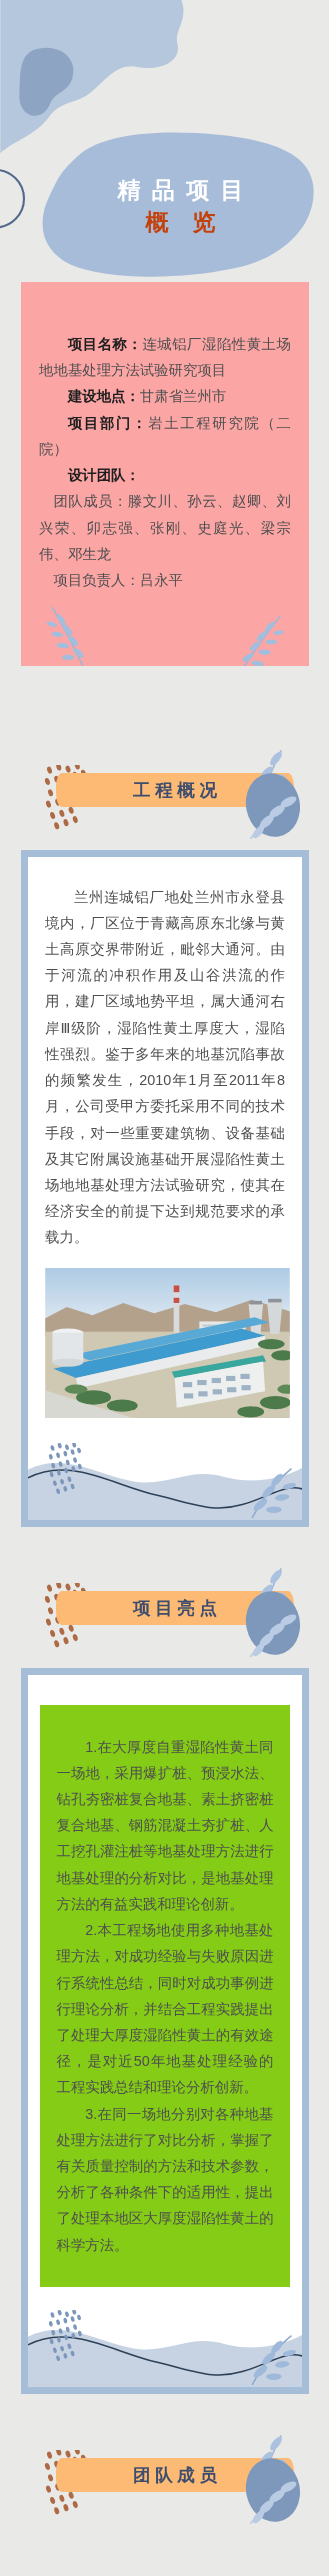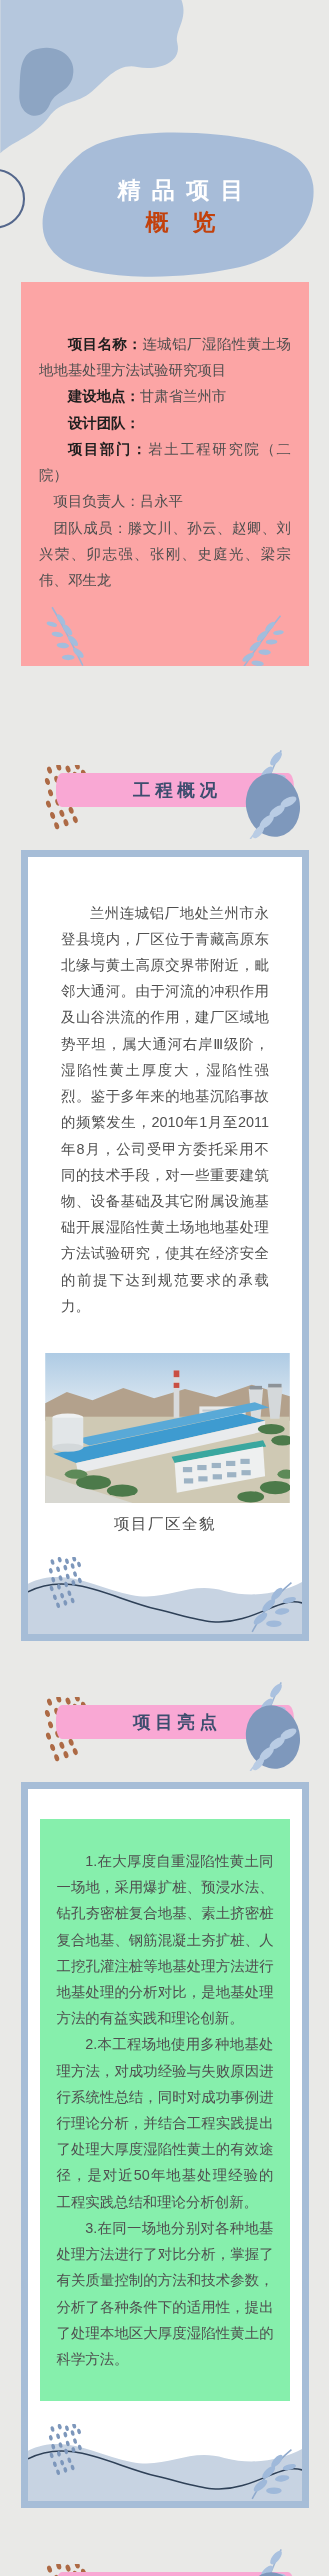--- a/index.html
+++ b/index.html
@@ -26,33 +26,33 @@
   .lbl{font-weight:bold;color:#1e1e1e;}
   .card-decor{position:relative;height:73px;overflow:hidden;}
   .sprig{position:absolute;width:49px;height:71px;}
   .sprig svg{width:100%;height:100%;}
   .sprig.left{left:5.2px;bottom:-4.1px;transform:scaleX(-1) rotate(-4deg);}
   .sprig.right{right:6.2px;bottom:-10.3px;transform:rotate(4deg);}
   
   .section-header{position:relative;height:93px;}
   .sh-bar{
     position:absolute;left:56px;top:30px;width:238px;height:34px;
-    background:#f9a8d4;border-radius:6.2px/13.4px;
+    background:#fdba74;border-radius:6.2px/13.4px;
     display:flex;align-items:center;justify-content:center;
   }
   .sh-bar span{font-size:17.5px;font-weight:bold;color:#3c4d6e;letter-spacing:4.6px;text-indent:4.6px;}
   .sh-dots{position:absolute;left:43px;top:21.6px;width:47px;height:69px;}
   .sh-leaf{position:absolute;right:24px;top:-2.1px;width:94px;height:98px;}
   .mt-lg{margin-top:77px;}
   .mt-md{margin-top:34px;}
   
   .box{margin:13.4px 20.6px 0;border:7.2px solid #a6bdd7;background:#ffffff;}
   .box-pad{padding:27px 17.5px 0;}
-  .body-text{font-size:14.4px;line-height:1.82;color:#4f4f4f;text-align:justify;margin:16px;}
-  .panel{background:#86efac;margin:30px 12.4px 0;padding:29px 16.5px;}
+  .body-text{font-size:14.4px;line-height:1.82;color:#4f4f4f;text-align:justify;margin:0;}
+  .panel{background:#84cc16;margin:30px 12.4px 0;padding:29px 16.5px;}
   .panel p{margin:0;}
   figure{margin:0;text-align:center;}
   .photo-wrap{position:relative;display:inline-block;line-height:0;}
   figcaption{font-size:15.5px;color:#4f4f4f;margin:8.2px 0 5.2px;letter-spacing:1.5px;line-height:1.4;}
   .mt-photo{margin-top:17.5px;}
   
   .wave{height:77px;margin-top:23px;position:relative;overflow:hidden;}
   .wave svg{position:absolute;left:0;top:0;width:100%;height:100%;}
 </style>
 </head>
@@ -67,24 +67,24 @@
   </svg>
   <div class="hero-title">
     <div class="t1">精品项目</div>
     <div class="t2">概览</div>
   </div>
 </div>
 
 <div class="info-card">
   <p class="indent2"><span class="lbl">项目名称：</span><span>连城铝厂湿陷性黄土场地地基处理方法试验研究项目</span></p>
   <p class="indent2"><span class="lbl">建设地点：</span><span>甘肃省兰州市</span></p>
+  <p class="indent2"><span class="lbl">项目部门：</span><span>岩土工程研究院（二院）</span></p>
   <p class="indent2"><span class="lbl">设计团队：</span><span></span></p>
-  <p class="indent2"><span class="lbl">项目部门：</span><span>岩土工程研究院（二院）</span></p>
+  <p class="indent1"><span>团队成员：</span><span>滕文川、孙云、赵卿、刘兴荣、卯志强、张刚、史庭光、梁宗伟、邓生龙</span></p>
   <p class="indent1"><span>项目负责人：</span><span>吕永平</span></p>
-  <p class="indent1"><span>团队成员：</span><span>滕文川、孙云、赵卿、刘兴荣、卯志强、张刚、史庭光、梁宗伟、邓生龙</span></p>
   <div class="card-decor">
     <span class="sprig left"><svg viewBox="0 0 110 145">
   <path d="M18 140 C42 100 62 62 96 14" stroke="#9db6d8" stroke-width="3.5" fill="none"></path>
   <g fill="#a3bddc">
     <ellipse cx="30" cy="112" rx="15" ry="6.5" transform="rotate(-38 30 112)"></ellipse>
     <ellipse cx="44" cy="86" rx="15" ry="6.5" transform="rotate(-42 44 86)"></ellipse>
     <ellipse cx="58" cy="62" rx="15" ry="6.5" transform="rotate(-46 58 62)"></ellipse>
     <ellipse cx="74" cy="40" rx="14" ry="6" transform="rotate(-50 74 40)"></ellipse>
     <ellipse cx="52" cy="124" rx="14" ry="6" transform="rotate(4 52 124)"></ellipse>
     <ellipse cx="66" cy="98" rx="14" ry="6" transform="rotate(0 66 98)"></ellipse>
@@ -210,21 +210,20 @@
               <ellipse cx="462" cy="170" rx="22" ry="10"></ellipse>
             <ellipse cx="448" cy="262" rx="30" ry="13"></ellipse>
               <ellipse cx="400" cy="280" rx="26" ry="11"></ellipse>
           </g>
           <g fill="#5d8a58">
               <ellipse cx="60" cy="236" rx="22" ry="9"></ellipse>
               <ellipse cx="470" cy="236" rx="18" ry="9"></ellipse>
             </g>
         </svg>
       </span>
-      <figcaption>项目厂区全貌</figcaption>
     </figure>
   </div>
   <div class="wave">
       <svg viewBox="0 0 532 150" preserveAspectRatio="none">
   <path d="M0 52 C70 18 130 60 200 74 C270 88 310 46 380 66 C440 82 495 68 532 48 L532 150 L0 150 Z" fill="#c7d3e2"></path>
   <path d="M0 68 C80 26 160 80 250 102 C330 121 360 136 415 120 C468 105 498 78 532 90" stroke="#2e4057" stroke-width="3" fill="none"></path>
   <g transform="translate(38,2) scale(0.78)">
           <ellipse cx="12" cy="10" rx="4.5" ry="7" fill="#7d97bb" transform="rotate(-18 12 10)"></ellipse>
           <ellipse cx="30" cy="4" rx="4.5" ry="7" fill="#7d97bb" transform="rotate(-18 30 4)"></ellipse>
           <ellipse cx="48" cy="8" rx="4.5" ry="7" fill="#7d97bb" transform="rotate(-18 48 8)"></ellipse>

